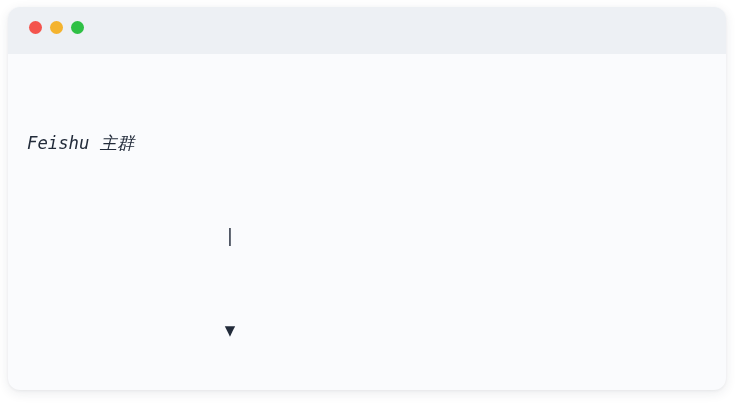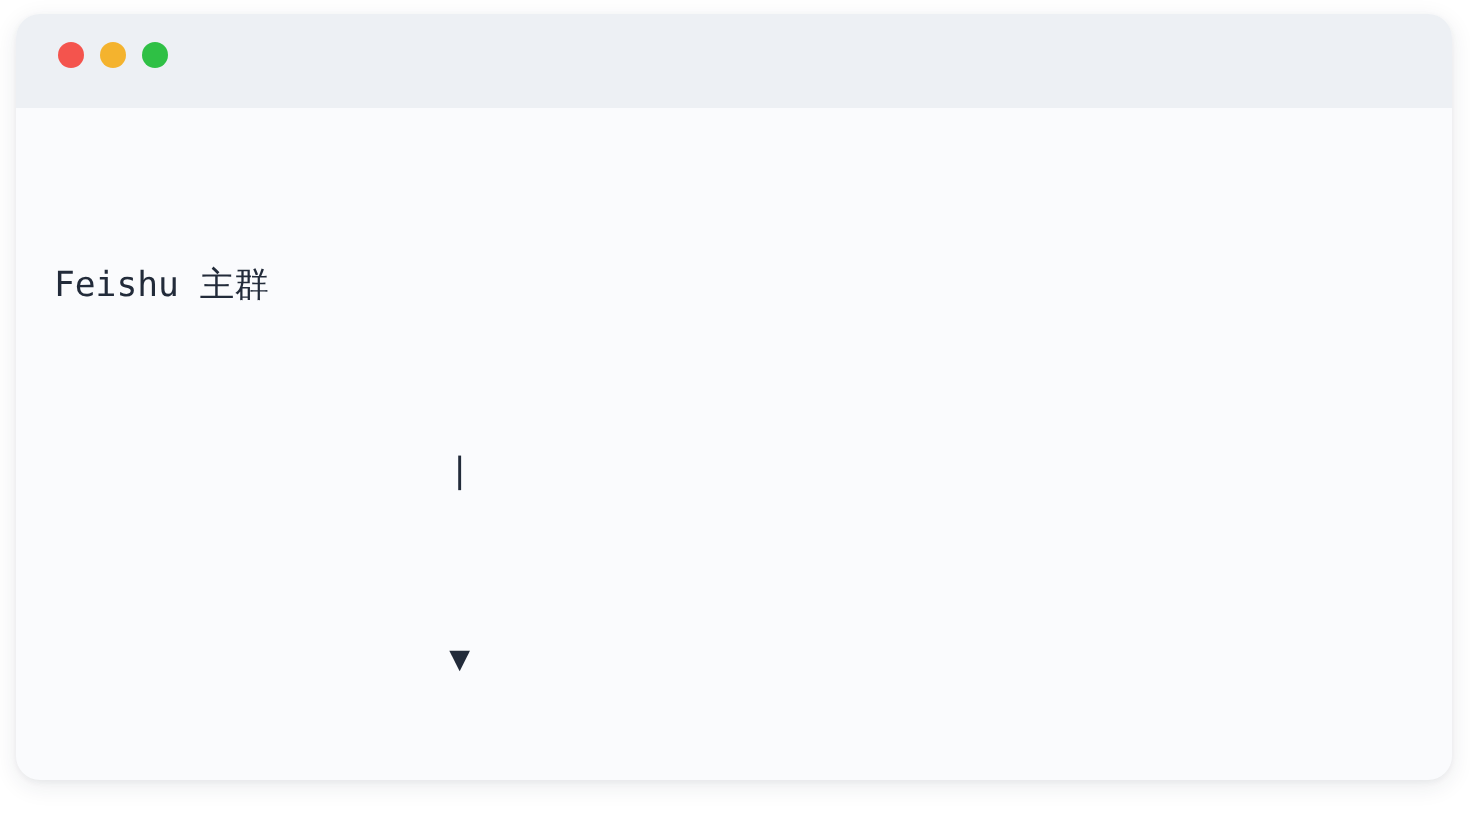--- a/index.html
+++ b/index.html
@@ -46,20 +46,21 @@
     font-family: "DejaVu Sans Mono", "Liberation Mono", monospace;
     font-size: 17.3px;
     line-height: 31.3px;
     font-weight: 400;
     color: #222b3a;
     white-space: pre;
   }
   .diagram .line {
     white-space: pre;
     height: 31.3px;
+    font-style: italic;
   }
 </style>
 </head>
 <body>
 
 <div class="window">
   <div class="titlebar">
     <span class="dot red"></span>
     <span class="dot yellow"></span>
     <span class="dot green"></span>

